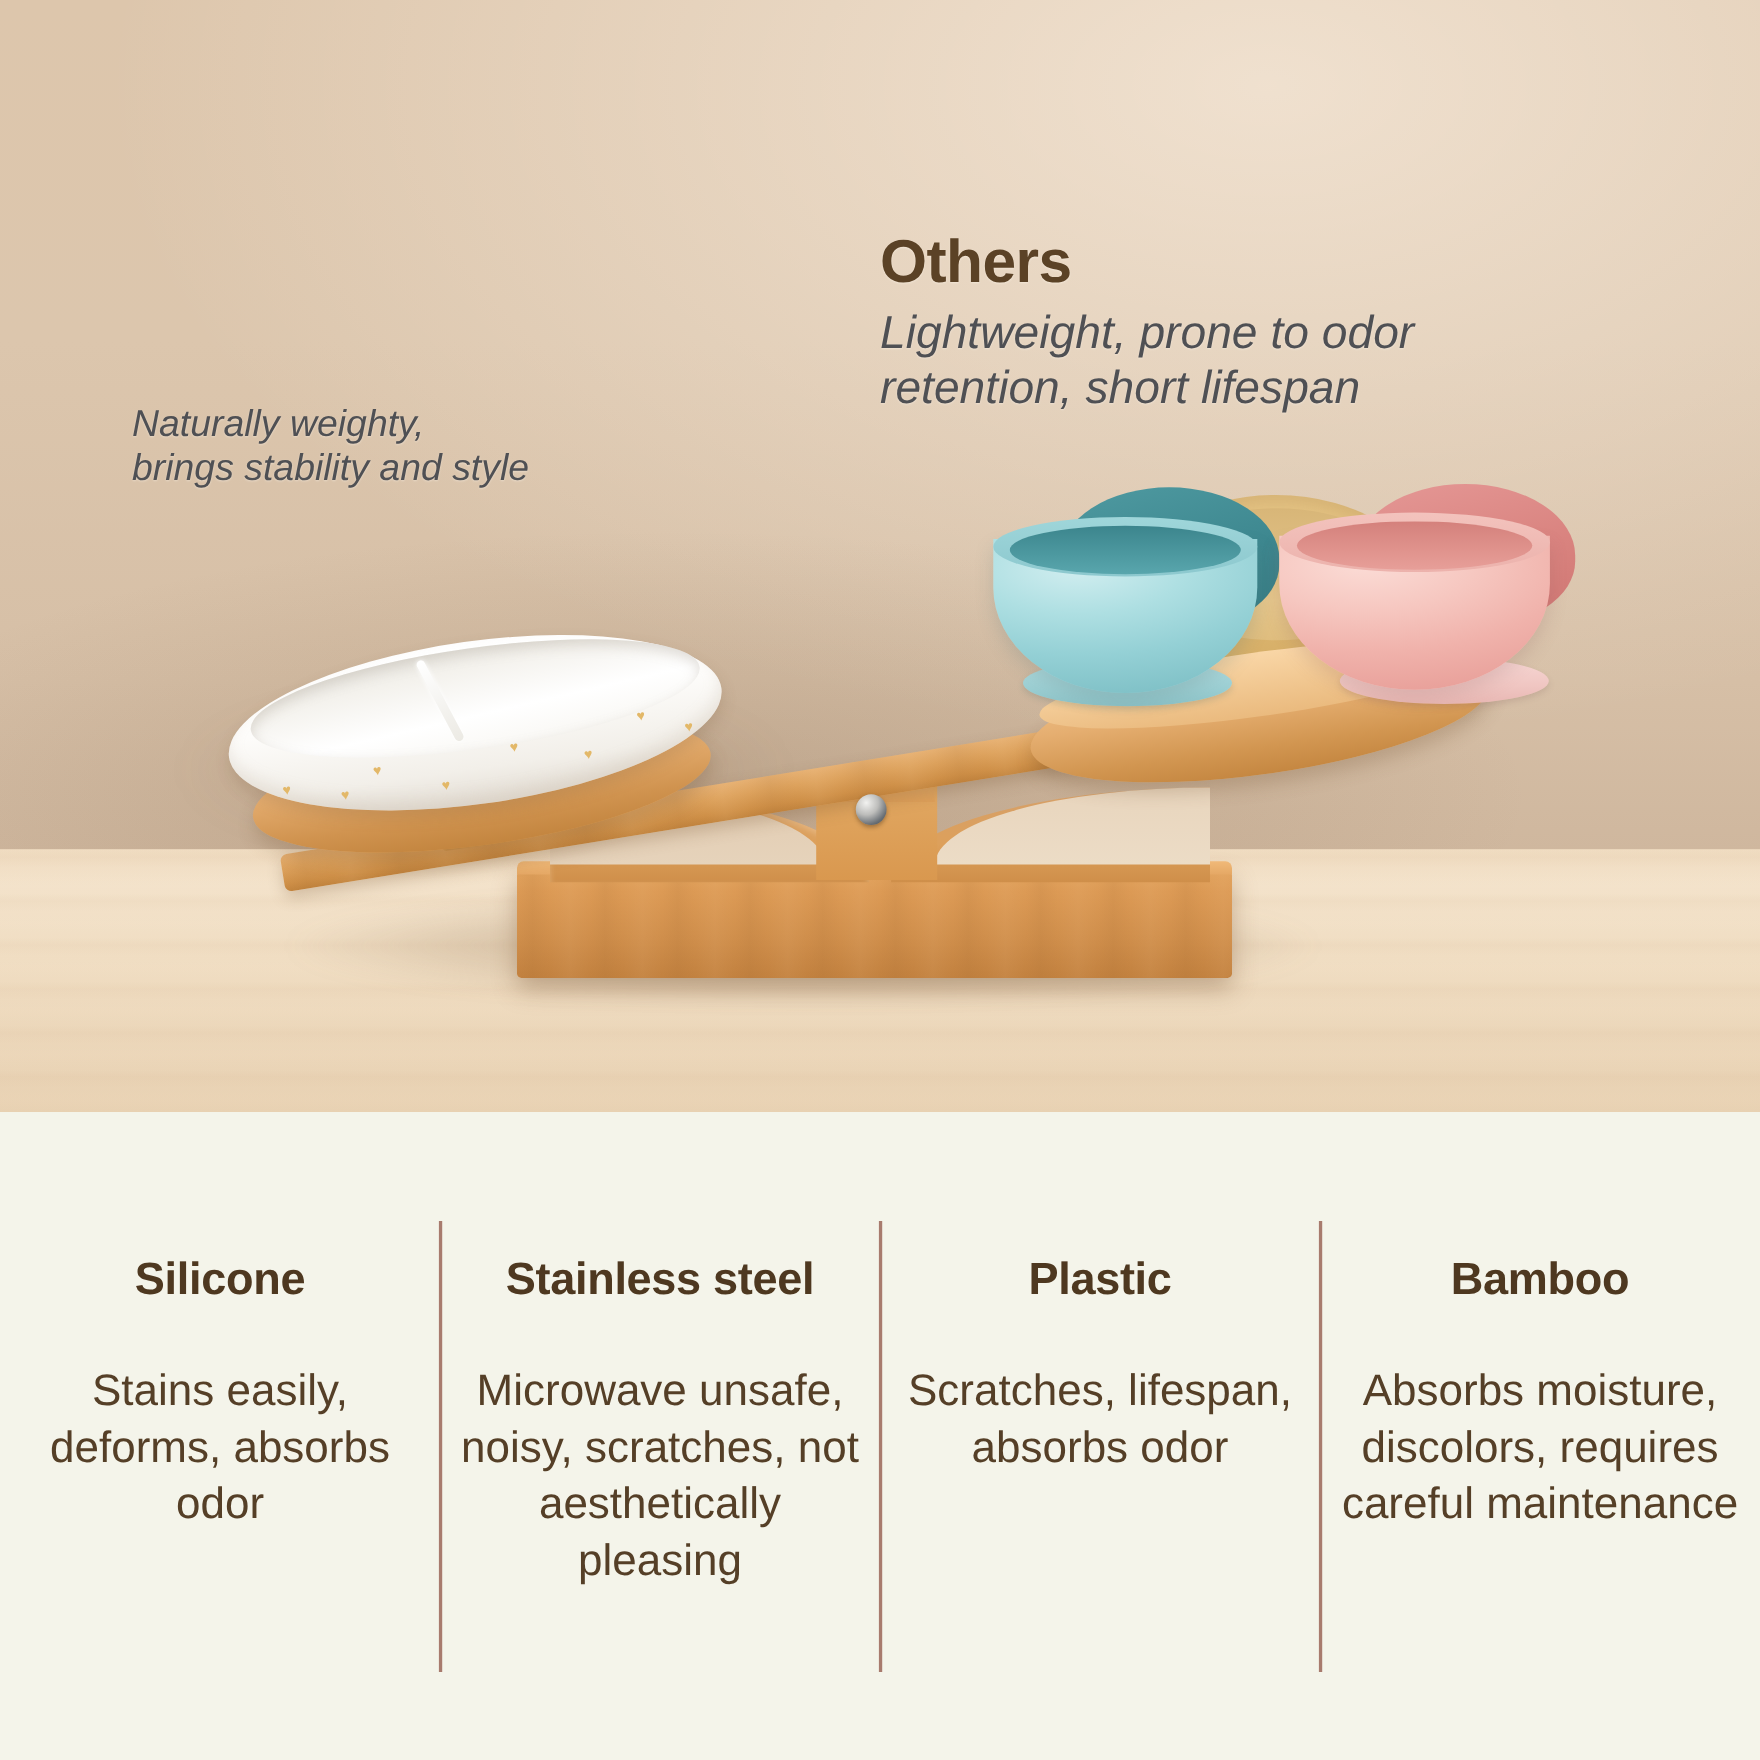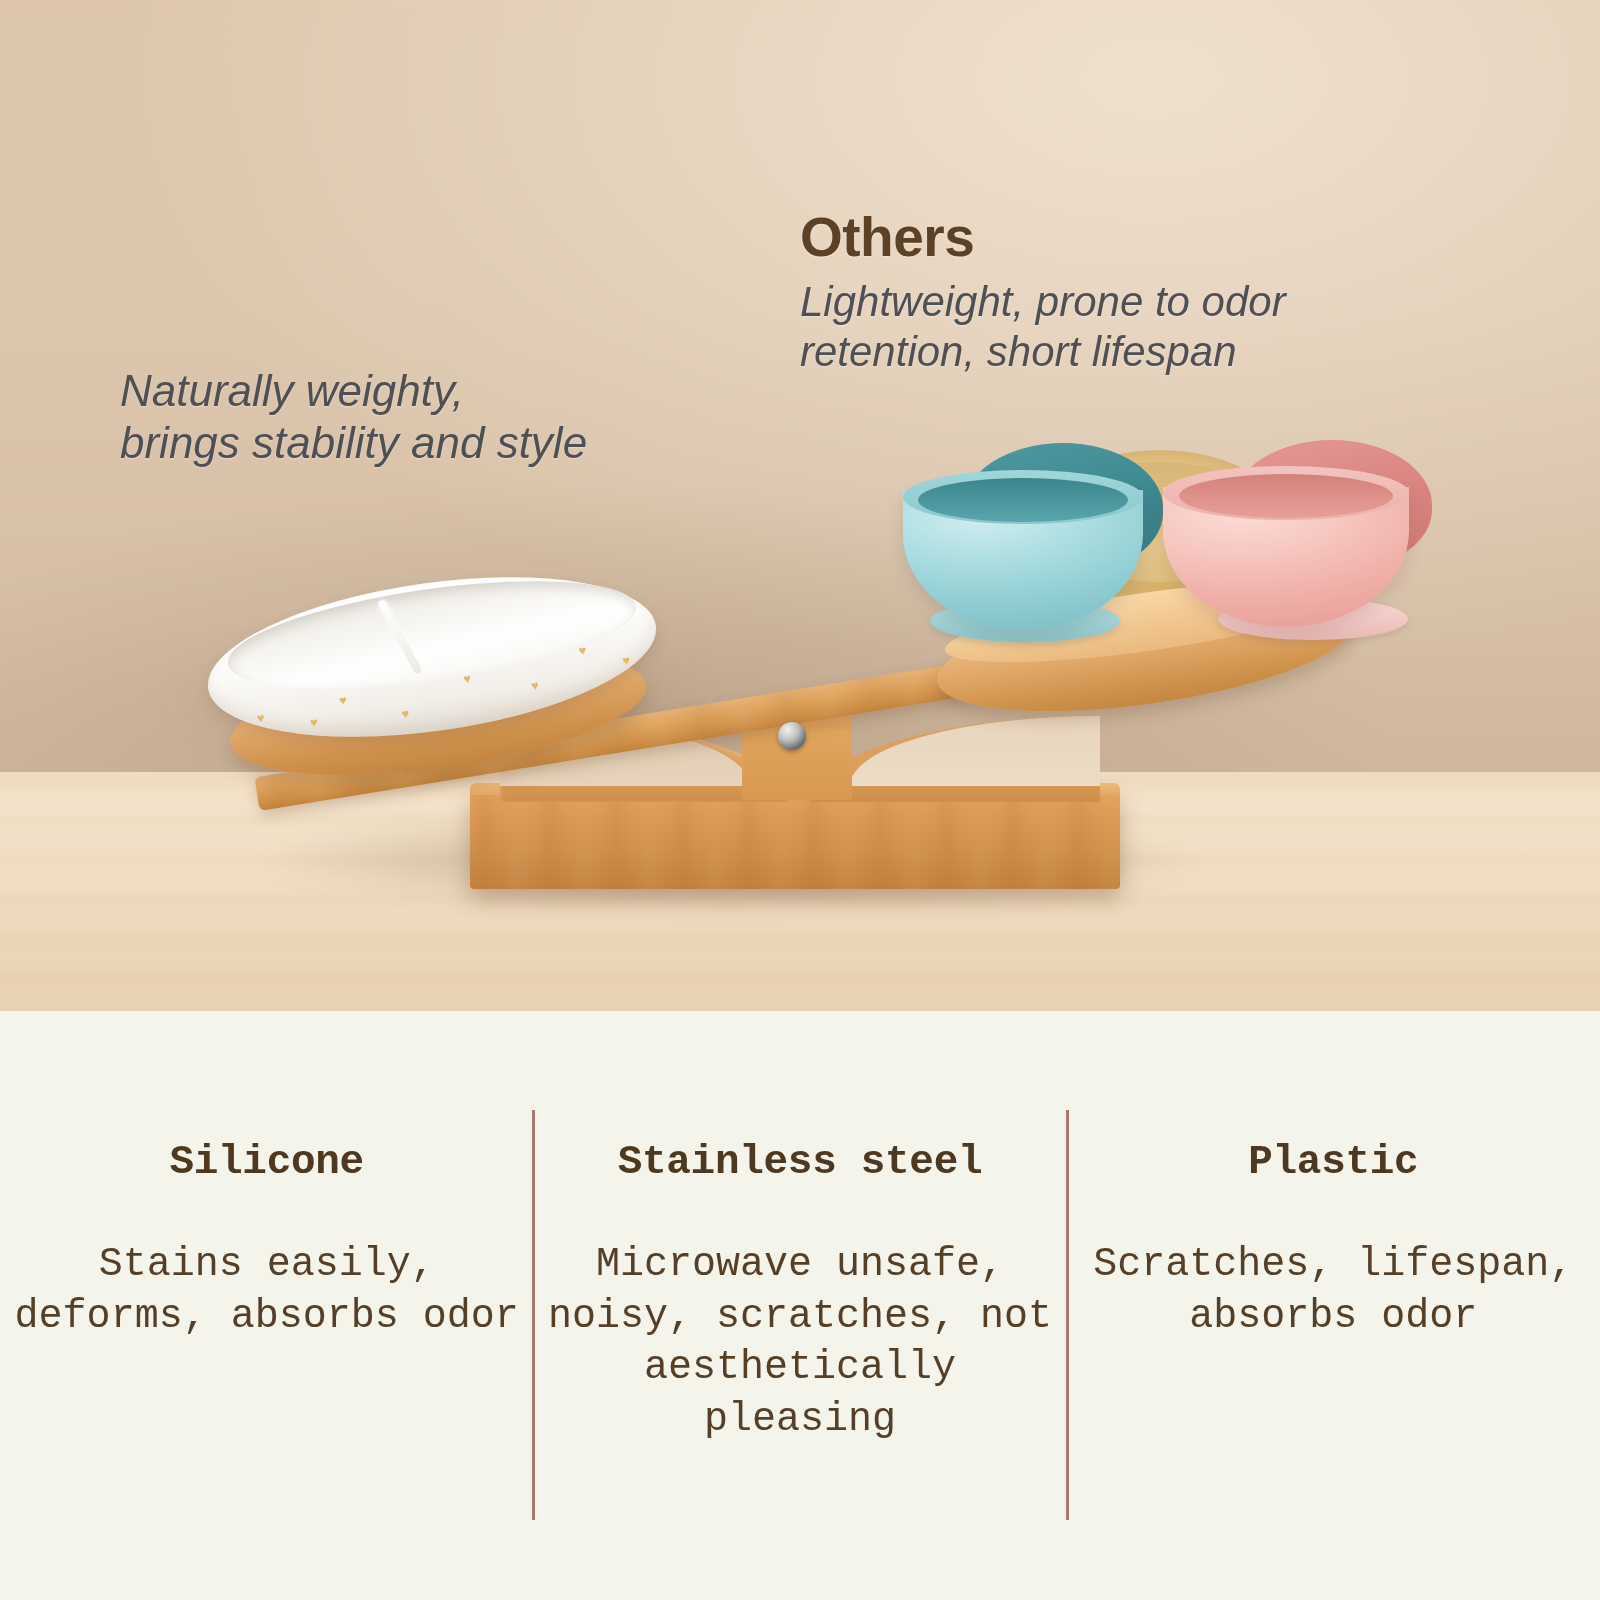--- a/index.html
+++ b/index.html
@@ -259,38 +259,38 @@
   .cap .title{
     font-weight:bold;color:#5b4226;letter-spacing:-.5px;
     text-shadow:0 1px 2px rgba(255,250,242,.45);
   }
   .cap .sub{
     font-style:italic;color:#4f5054;line-height:1.18;
     text-shadow:0 1px 2px rgba(255,250,242,.4);
   }
   #cap-ours{left:120px;top:365px;width:620px;}
   #cap-ours .title{font-size:55px;margin:0 0 8px;}
-  #cap-ours .sub{font-size:44px;}
+  #cap-ours .sub{font-size:34px;}
   #cap-others{left:800px;top:205px;width:680px;}
   #cap-others .title{font-size:55px;margin:0 0 8px;}
   #cap-others .sub{font-size:42px;}
 
   
   .panel{
     position:absolute;left:0;top:1011px;width:1600px;height:589px;
     background:#f4f4ea;
   }
   .cols{
     position:absolute;left:0;top:0;width:1600px;height:589px;
     display:flex;
   }
   .col{
     flex:1;position:relative;
     display:flex;flex-direction:column;align-items:center;
-    padding:0 18px;box-sizing:border-box;font-family:Liberation Mono, monospace;
+    padding:0 18px;box-sizing:border-box;
   }
   .col .divider{
     position:absolute;left:-1px;top:99px;width:3px;height:410px;
     background:#a87b6e;
   }
   .col:first-child .divider{display:none;}
   .col h3{
     margin:0;position:absolute;top:128px;left:0;right:0;
     font-size:41px;font-weight:bold;color:#4e3820;text-align:center;
     letter-spacing:-.3px;
@@ -394,17 +394,22 @@
         <h3>Stainless steel</h3>
         <p>Microwave unsafe, noisy, scratches, not aesthetically pleasing</p>
       </div>
 
       <div class="col">
         <span class="divider"></span>
         <h3>Plastic</h3>
         <p>Scratches, lifespan, absorbs odor</p>
       </div>
 
+      <div class="col">
+        <span class="divider"></span>
+        <h3>Bamboo</h3>
+        <p>Absorbs moisture, discolors, requires careful maintenance</p>
+      </div>
 
     </div>
   </div>
 
 </div>
 
 </body></html>

